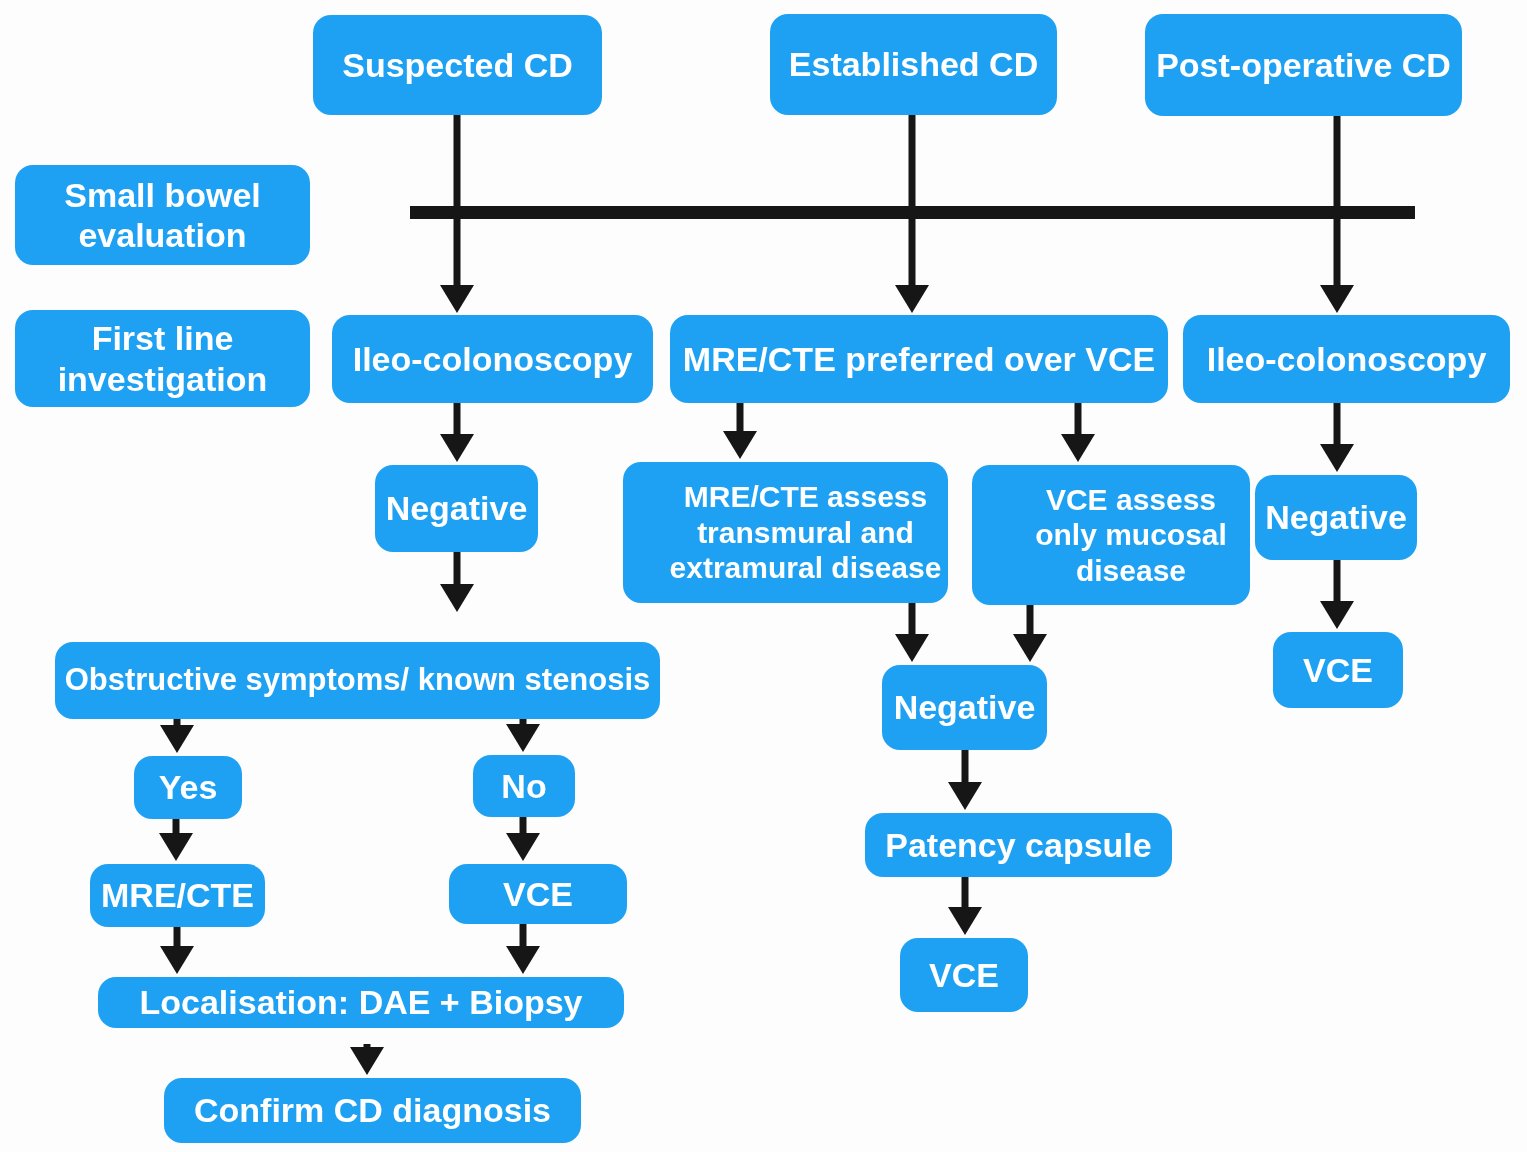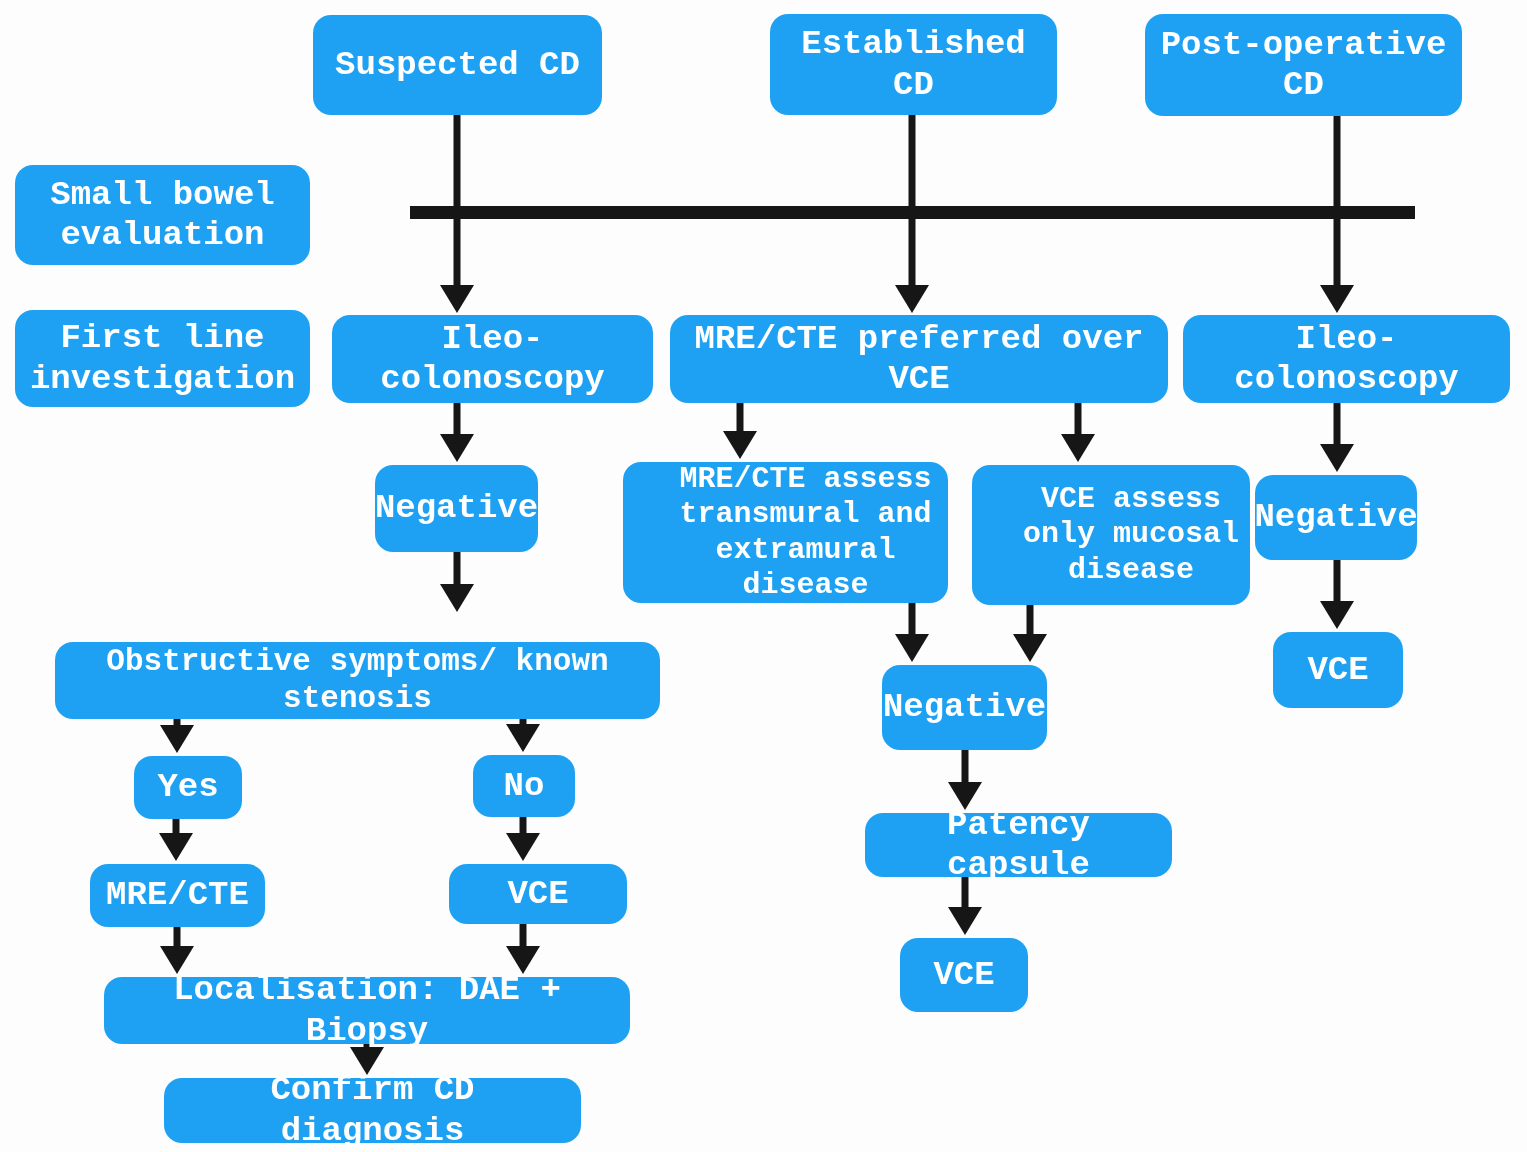--- a/index.html
+++ b/index.html
@@ -1,21 +1,21 @@
 <!DOCTYPE html>
 <html><head>
 <meta charset="utf-8">
 <style>
   html, body { margin: 0; padding: 0; background: #fdfdfd; }
   #canvas {
     position: relative;
     width: 1527px;
     height: 1152px;
     background: #fdfdfd;
-    font-family: Liberation Mono, monospace;
+    font-family: Liberation Sans, sans-serif;
     overflow: hidden;
   }
   #connectors {
     position: absolute;
     left: 0; top: 0;
     width: 1527px;
     height: 1152px;
   }
   .node {
     position: absolute;
@@ -119,16 +119,16 @@
   <div class="node" style="left:1273px;top:632px; width:130px; height:76px;">VCE</div>
 
   <div class="node" style="left:134px; top:756px; width:108px; height:63px;">Yes</div>
   <div class="node" style="left:473px; top:755px; width:102px; height:62px;">No</div>
   <div class="node" style="left:820px; top:813px; width:307px; height:64px;margin-left:45px;">Patency capsule</div>
 
   <div class="node" style="left:90px;  top:864px; width:175px; height:63px;">MRE/CTE</div>
   <div class="node" style="left:449px; top:864px; width:178px; height:60px;">VCE</div>
   <div class="node" style="left:900px; top:938px; width:128px; height:74px;">VCE</div>
 
-  <div class="node" style="left:104px; top:977px; width:526px; height:67px;">Localisation: DAE + Biopsy</div>
+  <div class="node" style="left:98px; top:977px; width:526px; height:51px;">Localisation: DAE + Biopsy</div>
   <div class="node" style="left:164px; top:1078px;width:417px; height:65px;">Confirm CD diagnosis</div>
 
 </div>
 
 </body></html>

